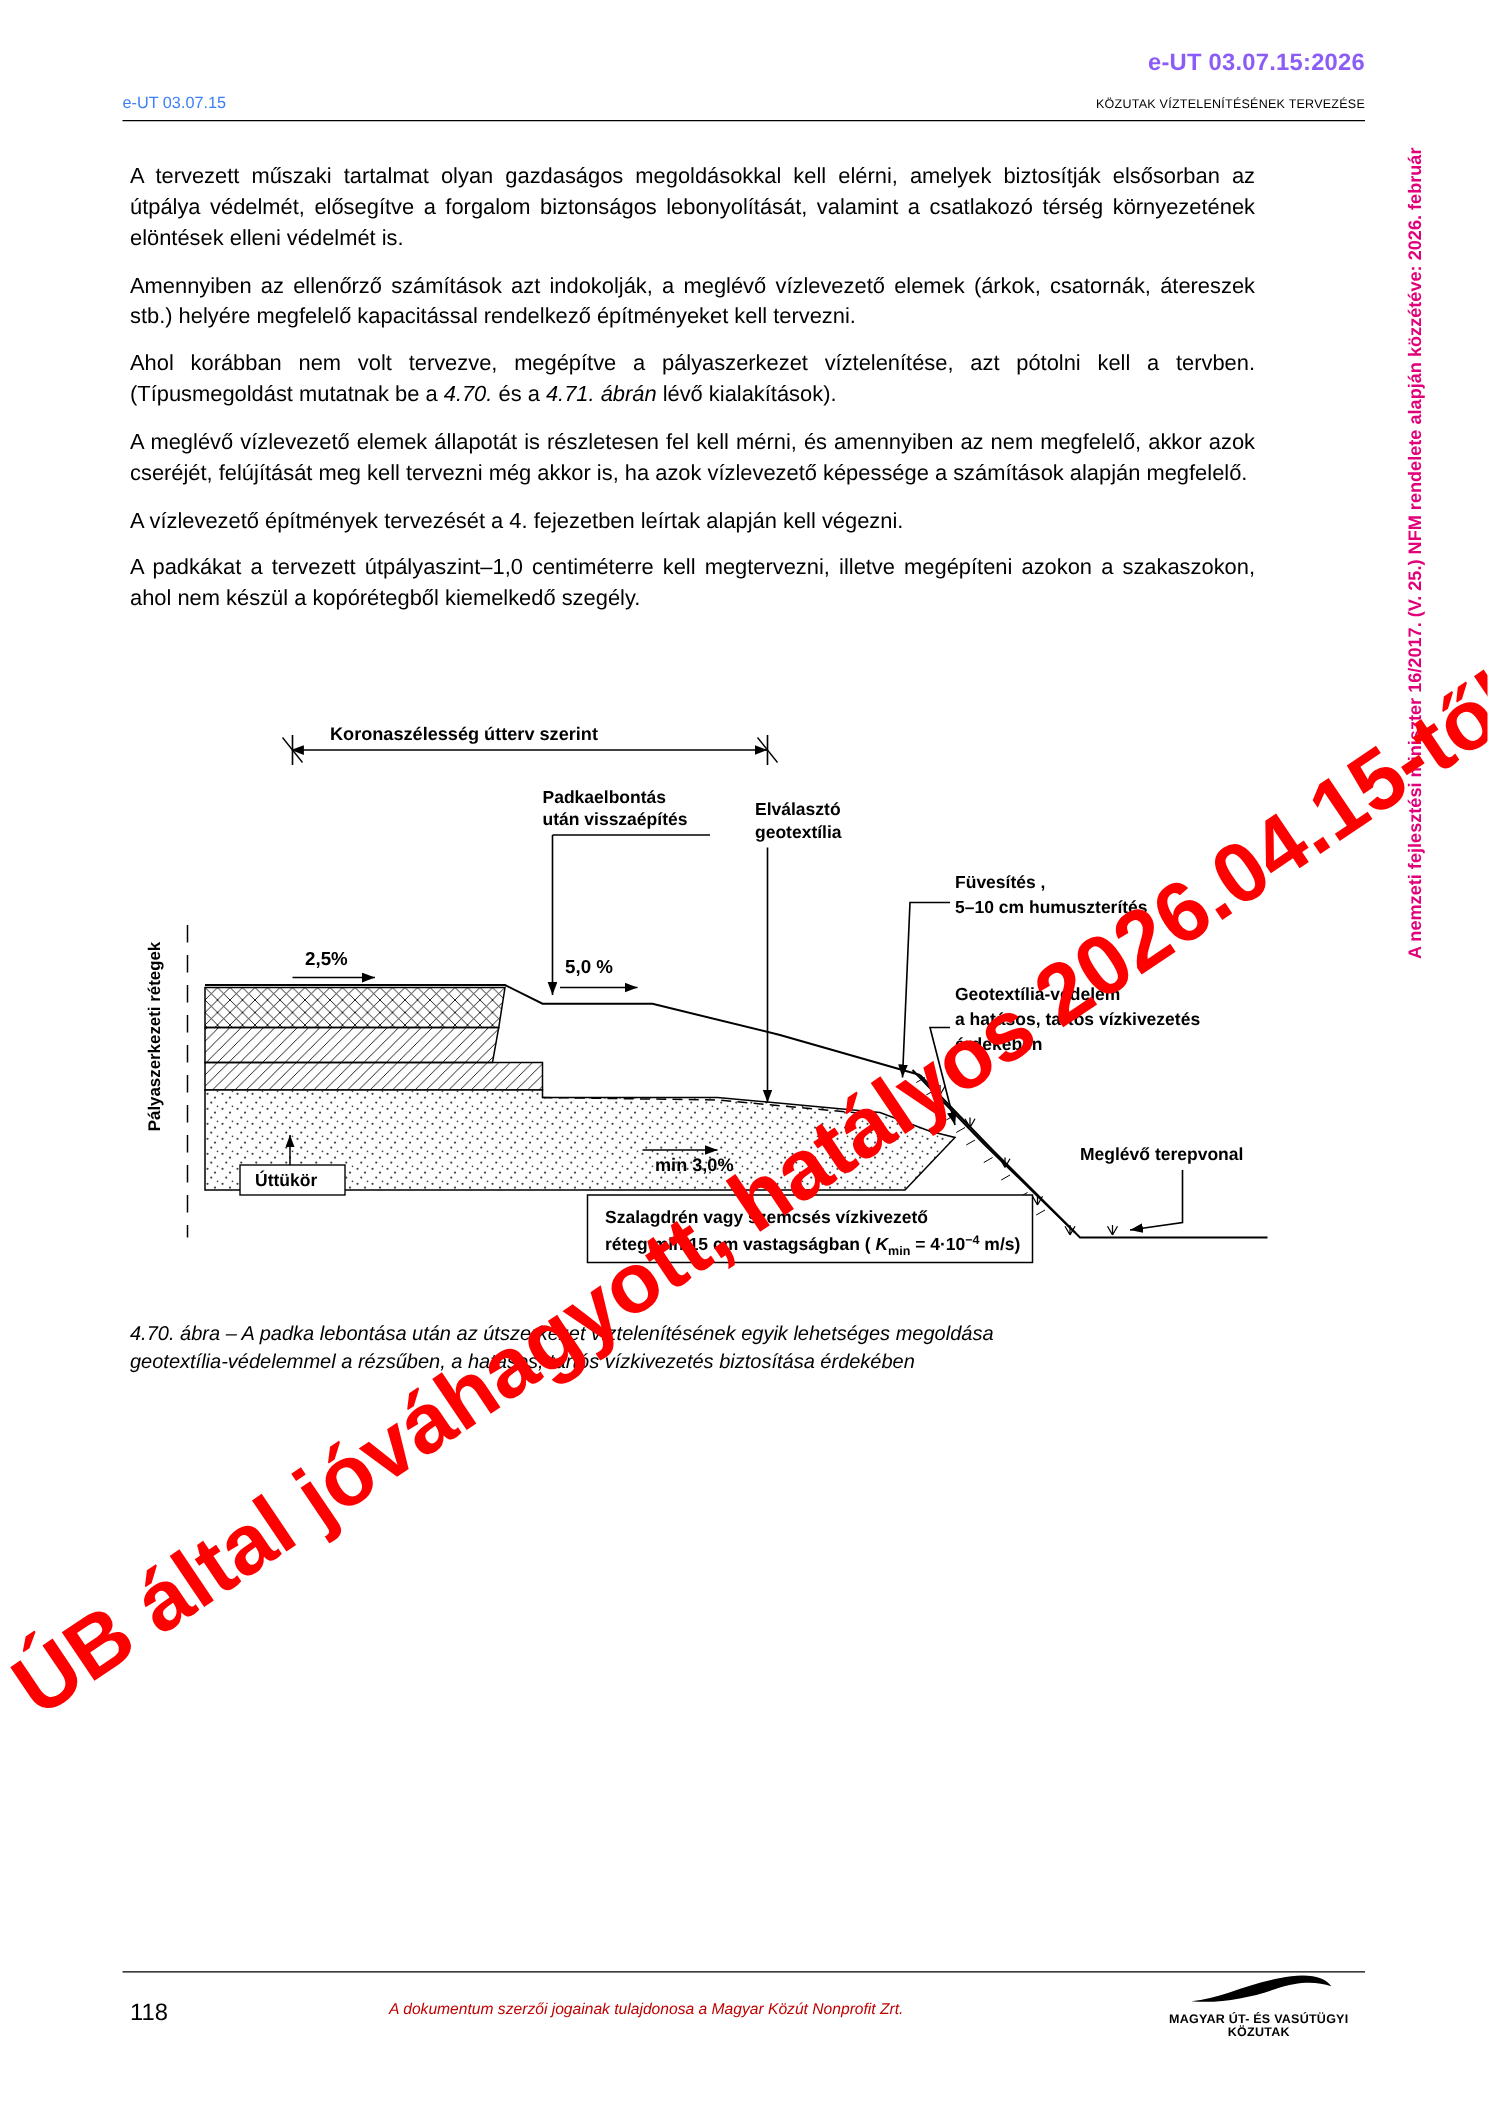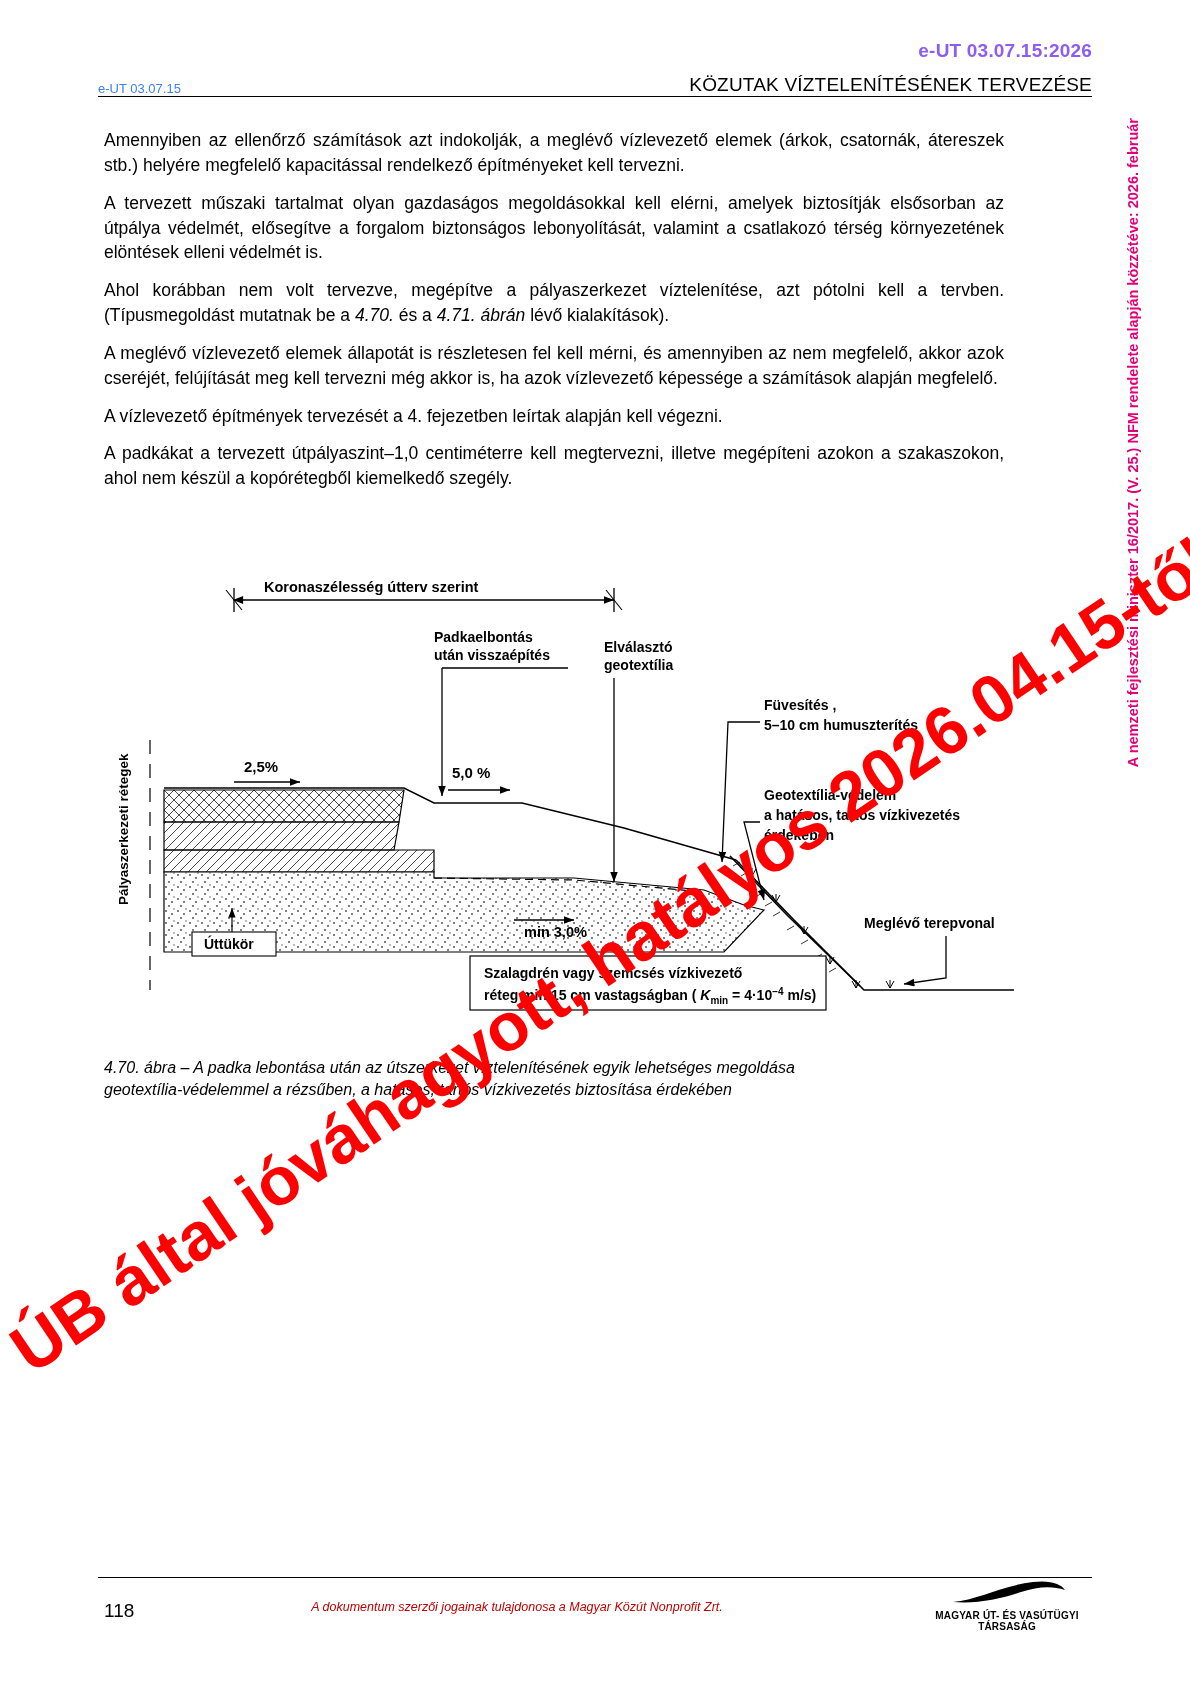--- a/index.html
+++ b/index.html
@@ -32,21 +32,21 @@
     left: 98px;
     right: 98px;
     display: flex;
     justify-content: space-between;
     align-items: flex-end;
     font-size: 13px;
   }
   .header-left { color: #3b82f6; }
   .header-right {
     font-variant: small-caps;
-    font-size: 19px;
+    font-size: 10px;
     letter-spacing: 0.2px;
   }
   .header-rule {
     position: absolute;
     top: 96px;
     left: 98px;
     width: 994px;
     height: 1px;
     background: #000;
   }
@@ -173,22 +173,22 @@
 
 <div class="doc-top-title">e-UT 03.07.15:2026</div>
 
 <div class="header-row">
   <div class="header-left">e-UT 03.07.15</div>
   <div class="header-right">KÖZUTAK VÍZTELENÍTÉSÉNEK TERVEZÉSE</div>
 </div>
 <div class="header-rule"></div>
 
 <div class="body-text">
+  <p>A tervezett műszaki tartalmat olyan gazdaságos megoldásokkal kell elérni, amelyek biztosítják elsősorban az útpálya védelmét, elősegítve a forgalom biztonságos lebonyolítását, valamint a csatlakozó térség környezetének elöntések elleni védelmét is.</p>
   <p>Amennyiben az ellenőrző számítások azt indokolják, a meglévő vízlevezető elemek (árkok, csatornák, átereszek stb.) helyére megfelelő kapacitással rendelkező építményeket kell tervezni.</p>
-  <p>A tervezett műszaki tartalmat olyan gazdaságos megoldásokkal kell elérni, amelyek biztosítják elsősorban az útpálya védelmét, elősegítve a forgalom biztonságos lebonyolítását, valamint a csatlakozó térség környezetének elöntések elleni védelmét is.</p>
   <p>
     <span>Ahol korábban nem volt tervezve, megépítve a pályaszerkezet víztelenítése, azt pótolni kell a tervben. (Típusmegoldást mutatnak be a </span><i>4.70.</i><span> és a </span><i>4.71. ábrán</i><span> lévő kialakítások).</span>
   </p>
   <p>A meglévő vízlevezető elemek állapotát is részletesen fel kell mérni, és amennyiben az nem megfelelő, akkor azok cseréjét, felújítását meg kell tervezni még akkor is, ha azok vízlevezető képessége a számítások alapján megfelelő.</p>
   <p>A vízlevezető építmények tervezését a 4. fejezetben leírtak alapján kell végezni.</p>
   <p>A padkákat a tervezett útpályaszint–1,0 centiméterre kell megtervezni, illetve megépíteni azokon a szakaszokon, ahol nem készül a kopórétegből kiemelkedő szegély.</p>
 </div>
 
 <div class="side-note">
   <span>A nemzeti fejlesztési miniszter 16/2017. (V. 25.) NFM rendelete alapján közzétéve: 2026. február</span>
@@ -337,14 +337,14 @@
   <span>ÚB által jóváhagyott, hatályos 2026.04.15-től</span>
 </div>
 
 <div class="footer-rule"></div>
 <div class="footer-page">118</div>
 <div class="footer-copy">A dokumentum szerzői jogainak tulajdonosa a Magyar Közút Nonprofit Zrt.</div>
 <div class="footer-logo">
   <svg width="120" height="26" viewBox="0 0 120 26" xmlns="http://www.w3.org/2000/svg">
     <path d="M6,22 C30,20 54,6 86,2 C104,0 114,4 118,10 C106,6 92,6 74,12 C54,19 30,24 6,22 Z" fill="#000"></path>
   </svg>
-  <div class="logo-text">MAGYAR ÚT- ÉS VASÚTÜGYI TÁRSASÁG</div>
+  <div class="logo-text">MAGYAR ÚT- ÉS VASÚTÜGYI KÖZUTAK</div>
 </div>
 
 </body></html>

